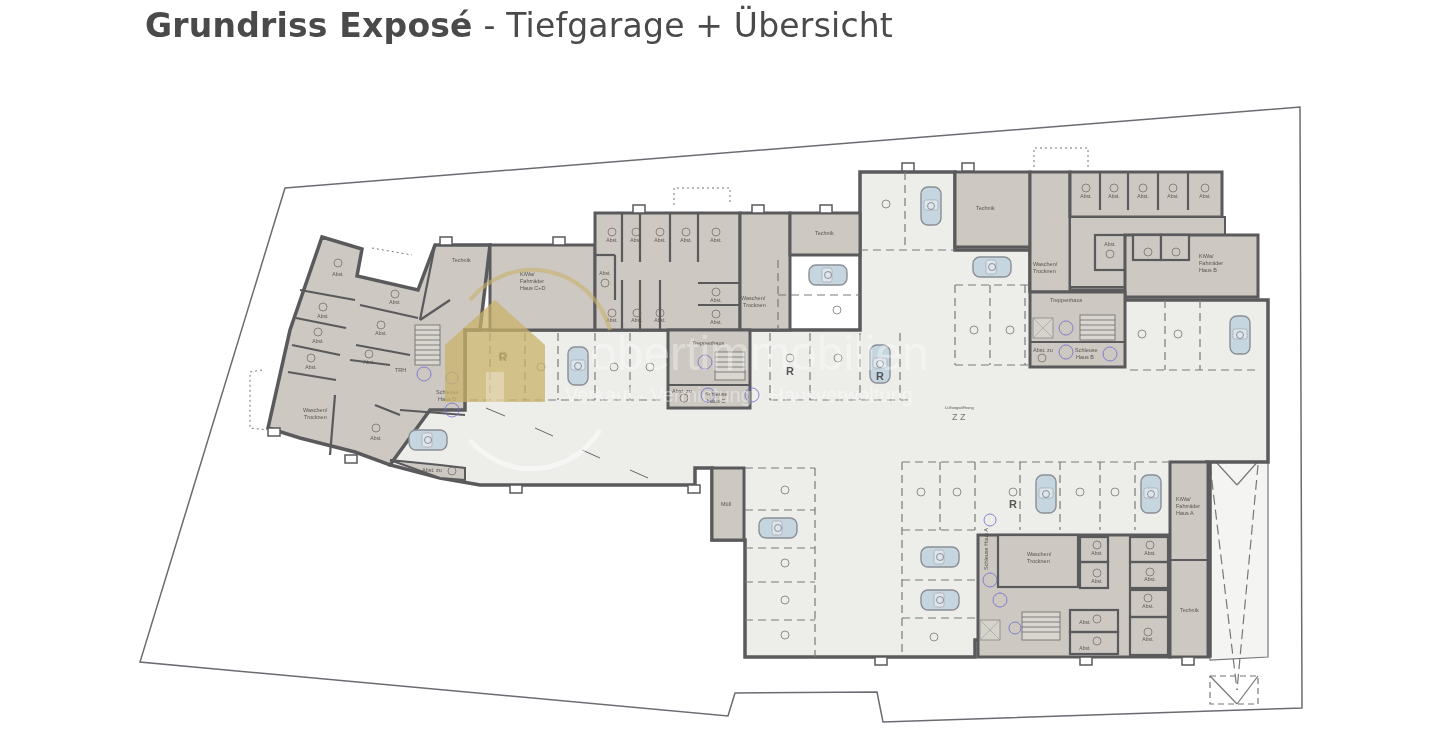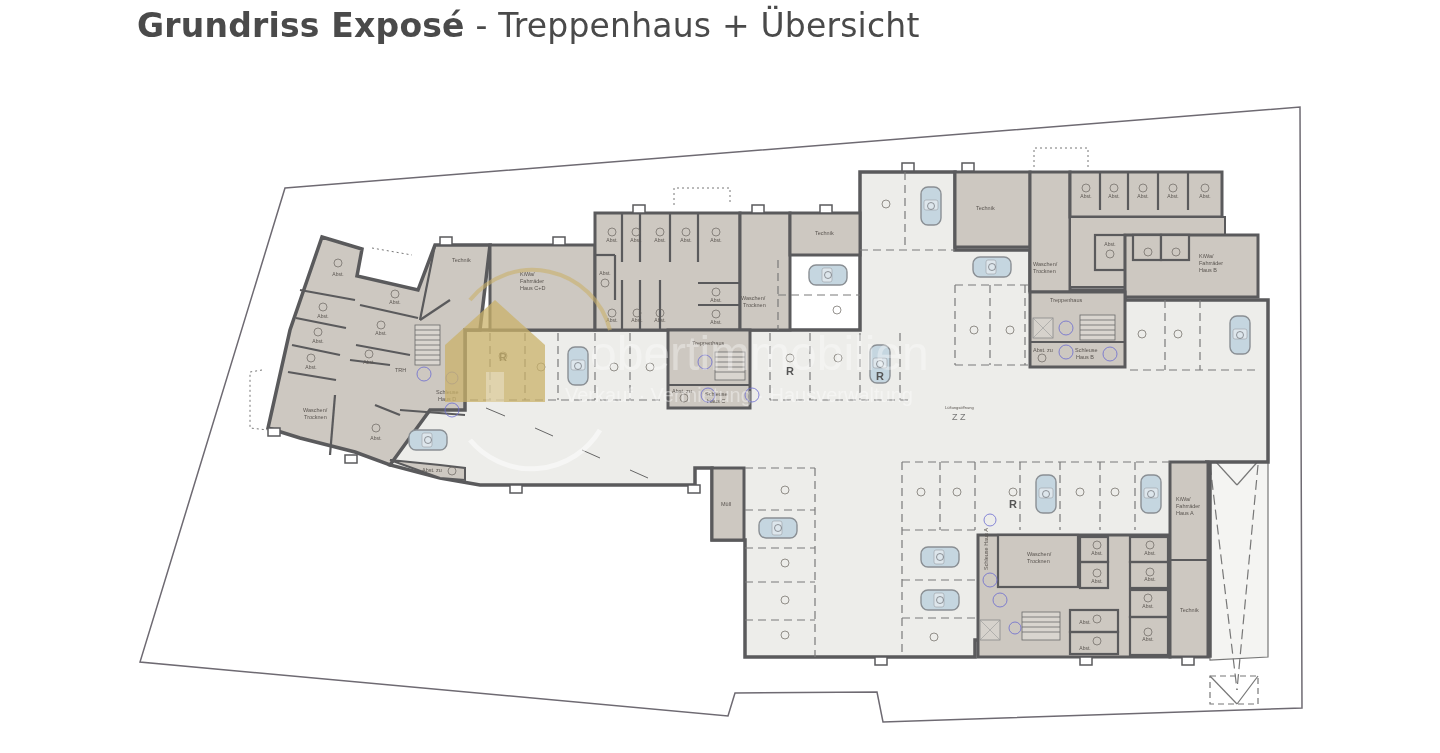--- a/index.html
+++ b/index.html
@@ -1,31 +1,31 @@
 <!DOCTYPE html>
 <html><head>
 <meta charset="utf-8">
 <style>
   html, body { margin: 0; padding: 0; background: #ffffff; }
   body { width: 1440px; height: 753px; position: relative; overflow: hidden; font-family: "DejaVu Sans", "Liberation Sans", sans-serif; }
   .title { position: absolute; left: 137px; top: 6px; font-size: 33px; color: #4a4a4a; white-space: nowrap; letter-spacing: 0.2px; }
-  .title .bold { font-weight: bold; }
+  .title .bold { font-weight: bold; margin-left: 8px; }
   .title .light { font-weight: normal; }
   svg.plan { position: absolute; left: 0; top: 0; }
   .rl { font-family: "Liberation Sans", sans-serif; font-size: 5.5px; fill: #5a5550; }
   .rn { font-family: "Liberation Sans", sans-serif; font-size: 5px; fill: #5a5550; text-anchor: middle; }
   .rR { font-family: "Liberation Sans", sans-serif; font-size: 11px; font-weight: bold; fill: #555; text-anchor: middle; }
   .wm1 { font-family: "Liberation Sans", sans-serif; font-size: 48px; fill: #ffffff; fill-opacity: 0.35; }
   .wm2 { font-family: "Liberation Sans", sans-serif; font-size: 20px; fill: #ffffff; fill-opacity: 0.4; }
 </style>
 </head>
 <body>
 
 <div class="title">
-  <span class="bold">Grundriss Exposé</span><span class="light"> - </span><span class="light">Treppenhaus + Übersicht</span>
+  <span class="bold">Grundriss Exposé</span><span class="light"> - </span><span class="light">Tiefgarage + Übersicht</span>
 </div>
 
 <svg class="plan" width="1440" height="753" viewBox="0 0 1440 753" xmlns="http://www.w3.org/2000/svg">
   <defs>
     <g id="car">
       <rect x="-10" y="-19" width="20" height="38" rx="7" fill="#c5d6e0" stroke="#8a8f94" stroke-width="1.4"></rect>
       <rect x="-7" y="-6" width="14" height="10" rx="2" fill="#dde6ec" stroke="#9aa0a5" stroke-width="0.6"></rect>
       <circle cx="0" cy="0" r="3.5" fill="none" stroke="#6a6f74" stroke-width="0.7"></circle>
     </g>
     <g id="carh">

